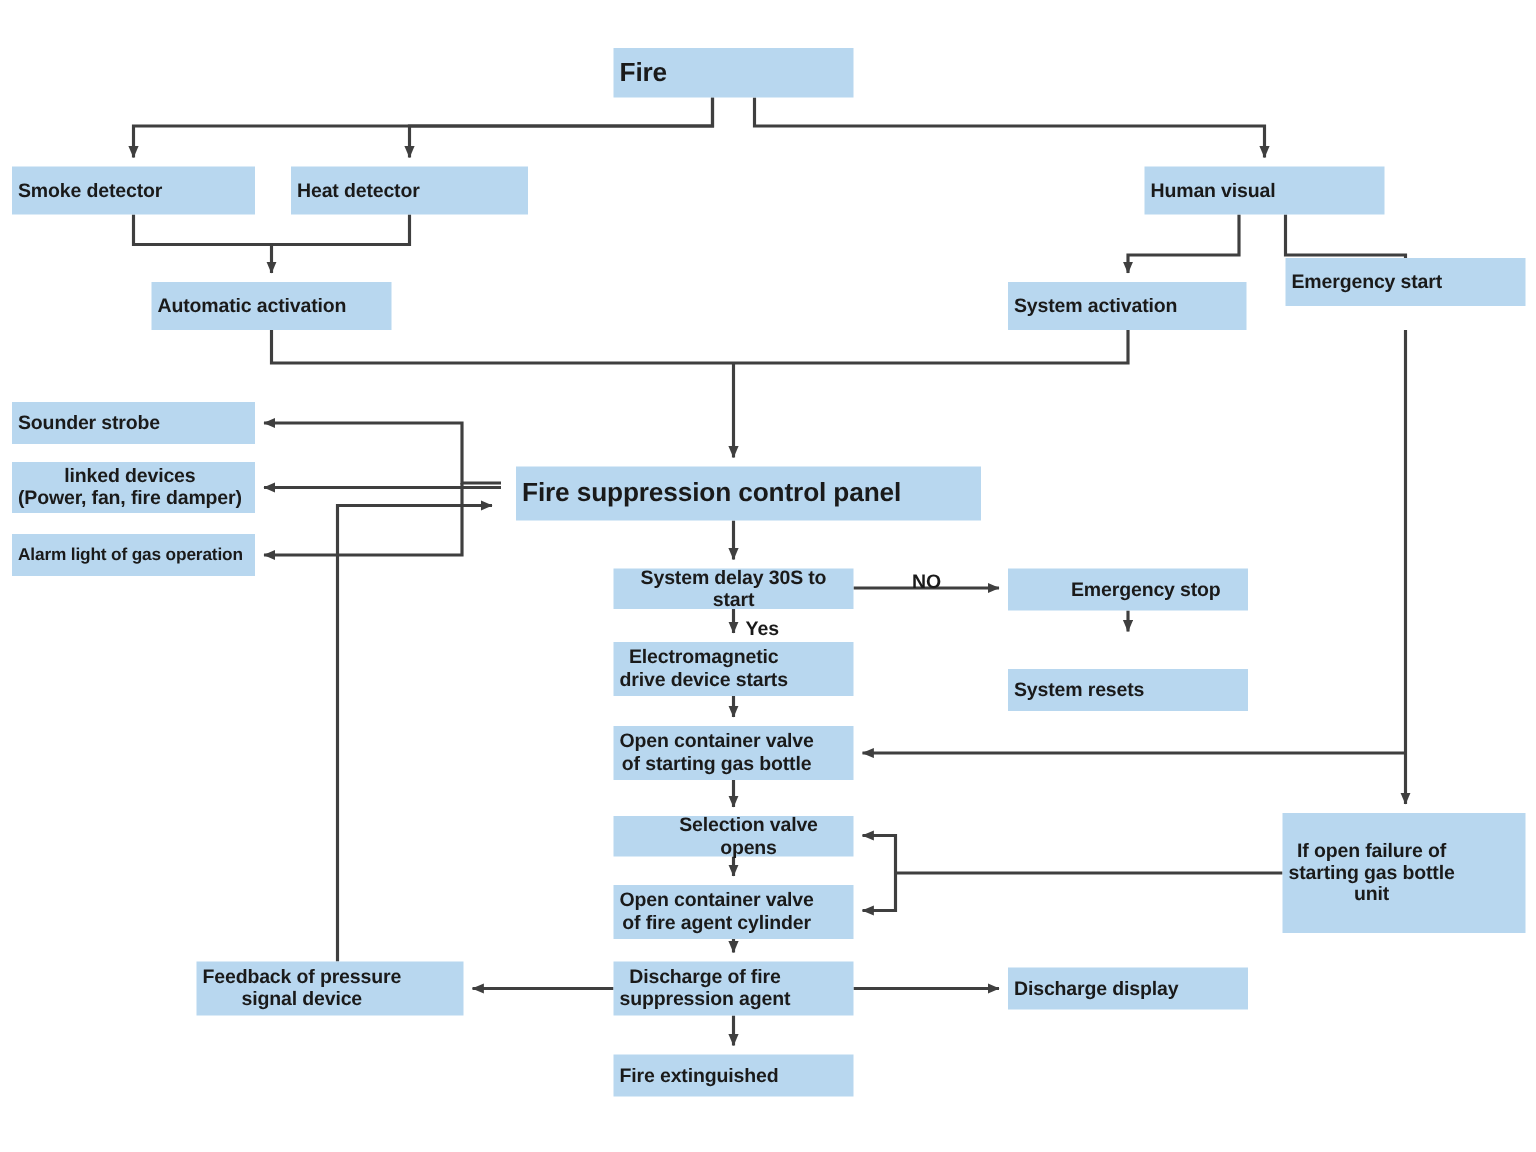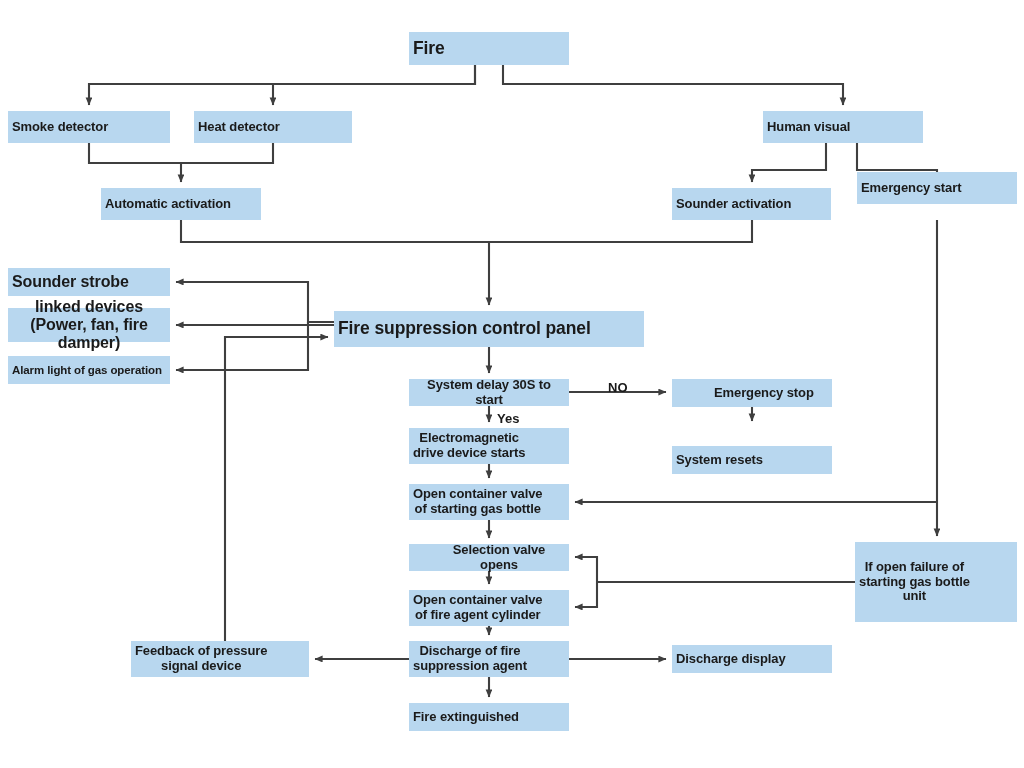--- a/index.html
+++ b/index.html
@@ -44,21 +44,21 @@
   .edge-label {
     position: absolute;
     font-weight: bold;
     color: #1a1a1a;
     z-index: 4;
     white-space: nowrap;
   }
   .sz-18 { font-size: 17.5px; }
   .sz-15 { font-size: 13px; }
   .sz-13 { font-size: 13px; }
-  .sz-12 { font-size: 16px; }
+  .sz-12 { font-size: 13px; }
   .sz-11 { font-size: 11.5px; }
 </style>
 </head>
 <body>
 
 <div id="diagram-root" style="background: rgb(255, 255, 255);">
 
   <svg class="flow-canvas" viewBox="0 0 1024 768">
     <defs>
       <marker id="arrow" markerWidth="9" markerHeight="9" refX="7.6" refY="3.4" orient="auto" markerUnits="userSpaceOnUse">
@@ -125,36 +125,36 @@
       <div class="node-box sz-15" style="left: 194px; top: 111px; width: 158px; height: 32px; background: rgb(184, 215, 239); color: rgb(26, 26, 26);">
         <span style="white-space: pre-line;">Heat detector</span>
       </div>
       <div class="node-box sz-15" style="left: 763px; top: 111px; width: 160px; height: 32px; background: rgb(184, 215, 239); color: rgb(26, 26, 26);">
         <span style="white-space: pre-line;">Human visual</span>
       </div>
       <div class="node-box sz-15" style="left: 101px; top: 188px; width: 160px; height: 32px; background: rgb(184, 215, 239); color: rgb(26, 26, 26);">
         <span style="white-space: pre-line;">Automatic activation</span>
       </div>
       <div class="node-box sz-15" style="left: 672px; top: 188px; width: 159px; height: 32px; background: rgb(184, 215, 239); color: rgb(26, 26, 26);">
-        <span style="white-space: pre-line;">Sounder activation</span>
+        <span style="white-space: pre-line;">System activation</span>
       </div>
       <div class="node-box sz-15" style="left: 857px; top: 172px; width: 160px; height: 32px; background: rgb(184, 215, 239); color: rgb(26, 26, 26);">
         <span style="white-space: pre-line;">Emergency start</span>
       </div>
       <div class="node-box sz-12" style="left: 8px; top: 268px; width: 162px; height: 28px; background: rgb(184, 215, 239); color: rgb(26, 26, 26);">
         <span style="white-space: pre-line;">Sounder strobe</span>
       </div>
       <div class="node-box sz-12" style="left: 8px; top: 308px; width: 162px; height: 34px; background: rgb(184, 215, 239); color: rgb(26, 26, 26);">
         <span style="white-space: pre-line;">linked devices
 (Power, fan, fire damper)</span>
       </div>
       <div class="node-box sz-11" style="left: 8px; top: 356px; width: 162px; height: 28px; background: rgb(184, 215, 239); color: rgb(26, 26, 26);">
         <span style="white-space: pre-line;">Alarm light of gas operation</span>
       </div>
-      <div class="node-box sz-18" style="left: 334px; top: 311px; width: 310px; height: 36px; background: rgb(184, 215, 239); color: rgb(26, 26, 26);">
+      <div class="node-box sz-18" style="left: 344px; top: 311px; width: 310px; height: 36px; background: rgb(184, 215, 239); color: rgb(26, 26, 26);">
         <span style="white-space: pre-line;">Fire suppression control panel</span>
       </div>
       <div class="node-box sz-13" style="left: 409px; top: 379px; width: 160px; height: 27px; background: rgb(184, 215, 239); color: rgb(26, 26, 26);">
         <span style="white-space: pre-line;">System delay 30S to start</span>
       </div>
       <div class="node-box sz-15" style="left: 672px; top: 379px; width: 160px; height: 28px; background: rgb(184, 215, 239); color: rgb(26, 26, 26); padding-left: 42px;">
         <span style="white-space: pre-line;">Emergency stop</span>
       </div>
       <div class="node-box sz-15" style="left: 672px; top: 446px; width: 160px; height: 28px; background: rgb(184, 215, 239); color: rgb(26, 26, 26);">
         <span style="white-space: pre-line;">System resets</span>

